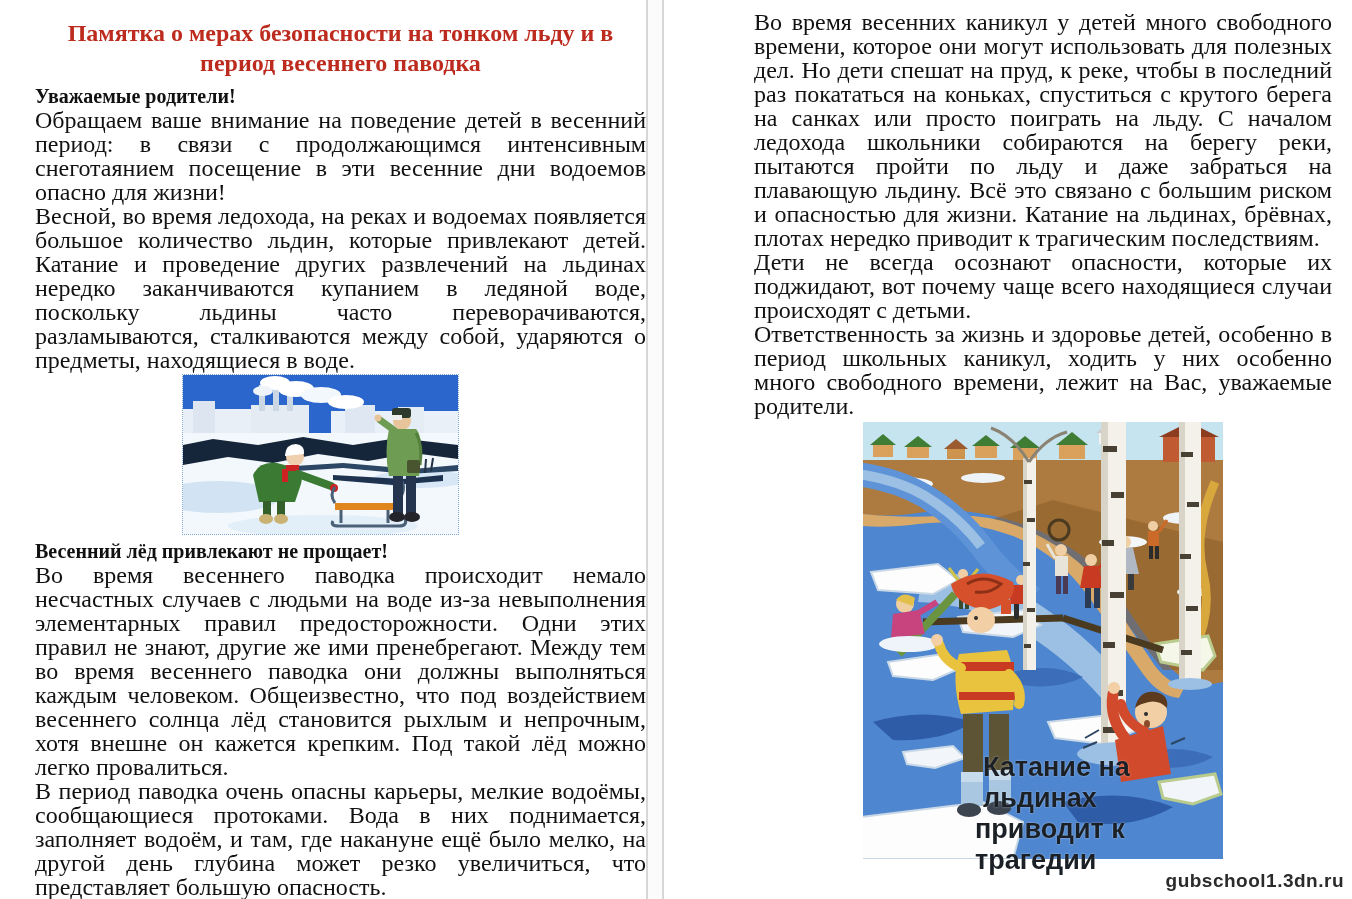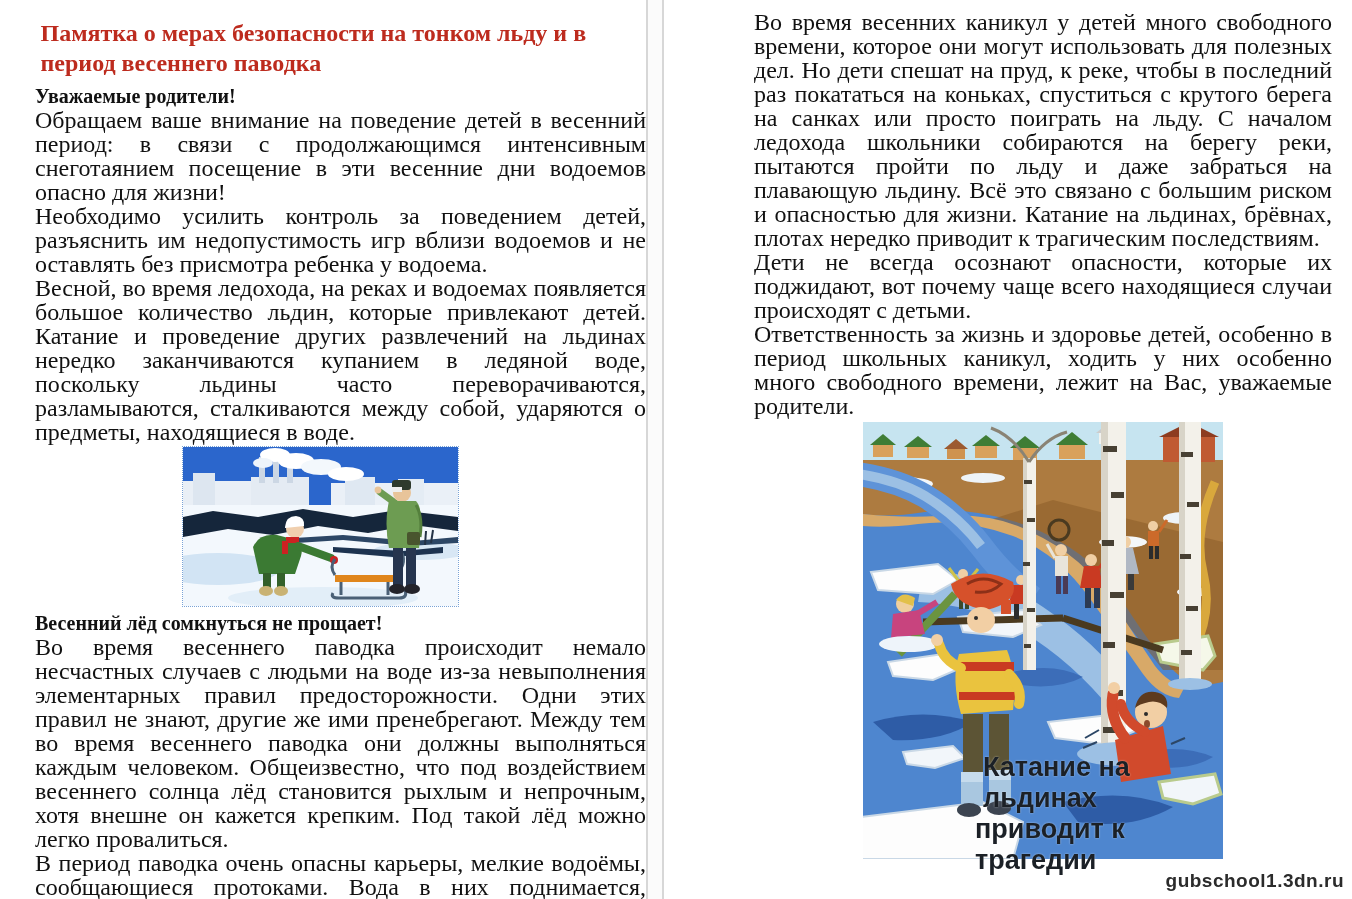--- a/index.html
+++ b/index.html
@@ -11,21 +11,21 @@
 
   
   .divider{position:absolute;left:646px;top:0;width:14px;height:899px;
     border-left:2px solid #d7d7d7;border-right:2px solid #d7d7d7;background:#fbfbfb;}
 
   
   .page-left{position:absolute;left:0;top:0;width:646px;height:899px;overflow:hidden;}
   .page-left .content{padding:18px 0 0 35px;width:611px;}
   .doc-title{
     font-size:24px;line-height:30px;font-weight:bold;color:#bd2b1e;
-    max-width:600px;margin:0 auto 6px auto;
+    text-align:center;max-width:600px;margin:0 auto 6px auto;
   }
   .h-center{font-size:20px;line-height:24px;font-weight:bold;text-align:left;margin:0;}
   p.body{font-size:24px;line-height:24px;margin:0;text-align:justify;}
 
   .img-wrap-left{display:flex;justify-content:center;margin:2px 0 4px 0;transform:translateX(-20px);}
   .img-frame-left{border:1px dotted #7aa3d6;line-height:0;}
 
   
   .page-right{position:absolute;left:661px;top:0;width:691px;height:899px;overflow:hidden;}
   .page-right .content{padding:10px 0 0 93px;width:578px;}
@@ -49,21 +49,20 @@
 </head>
 <body>
 
 <div class="spread">
 
   <div class="page-left">
     <div class="content">
       <div class="doc-title">Памятка о мерах безопасности на тонком льду и в период весеннего паводка</div>
       <div class="h-center">Уважаемые родители!</div>
       <p class="body">Обращаем ваше внимание на поведение детей в весенний период: в связи с продолжающимся интенсивным снеготаянием посещение в эти весенние дни водоемов опасно для жизни!</p>
-      <p class="body">Необходимо усилить контроль за поведением детей, разъяснить им недопустимость игр вблизи водоемов и не оставлять без присмотра ребенка у водоема.</p>
       <p class="body">Весной, во время ледохода, на реках и водоемах появляется большое количество льдин, которые привлекают детей. Катание и проведение других развлечений на льдинах нередко заканчиваются купанием в ледяной воде, поскольку льдины часто переворачиваются, разламываются, сталкиваются между собой, ударяются о предметы, находящиеся в воде.</p>
 
       <div class="img-wrap-left">
         <div class="img-frame-left">
         <svg width="275" height="159" viewBox="0 0 275 159">
 
           <rect x="0" y="0" width="275" height="60" fill="#2b66cc"></rect>
 
           <rect x="0" y="34" width="72" height="26" fill="#e9eff6"></rect>
           <rect x="10" y="26" width="22" height="34" fill="#dde6f0"></rect>
@@ -133,21 +132,21 @@
             <rect x="224" y="85" width="13" height="13" rx="2" fill="#49552e"></rect>
             <rect x="210" y="101" width="10" height="38" fill="#26354f"></rect>
             <rect x="223" y="101" width="10" height="38" fill="#26354f"></rect>
             <ellipse cx="214" cy="142" rx="8" ry="5" fill="#23232a"></ellipse>
             <ellipse cx="229" cy="142" rx="8" ry="5" fill="#23232a"></ellipse>
           </g>
         </svg>
         </div>
       </div>
 
-      <div class="h-center">Весенний лёд сомкнуться не прощает!</div>
+      <div class="h-center">Весенний лёд привлекают не прощает!</div>
       <p class="body">Во время весеннего паводка происходит немало несчастных случаев с людьми на воде из-за невыполнения элементарных правил предосторожности. Одни этих правил не знают, другие же ими пренебрегают. Между тем во время весеннего паводка они должны выполняться каждым человеком. Общеизвестно, что под воздействием весеннего солнца лёд становится рыхлым и непрочным, хотя внешне он кажется крепким. Под такой лёд можно легко провалиться.</p>
       <p class="body">В период паводка очень опасны карьеры, мелкие водоёмы, сообщающиеся протоками. Вода в них поднимается, заполняет водоём, и там, где накануне ещё было мелко, на другой день глубина может резко увеличиться, что представляет большую опасность.</p>
     </div>
   </div>
 
   <div class="divider"></div>
 
   <div class="page-right">
     <div class="content">
       <p class="body">Во время весенних каникул у детей много свободного времени, которое они могут использовать для полезных дел. Но дети спешат на пруд, к реке, чтобы в последний раз покататься на коньках, спуститься с крутого берега на санках или просто поиграть на льду. С началом ледохода школьники собираются на берегу реки, пытаются пройти по льду и даже забраться на плавающую льдину. Всё это связано с большим риском и опасностью для жизни. Катание на льдинах, брёвнах, плотах нередко приводит к трагическим последствиям.</p>

